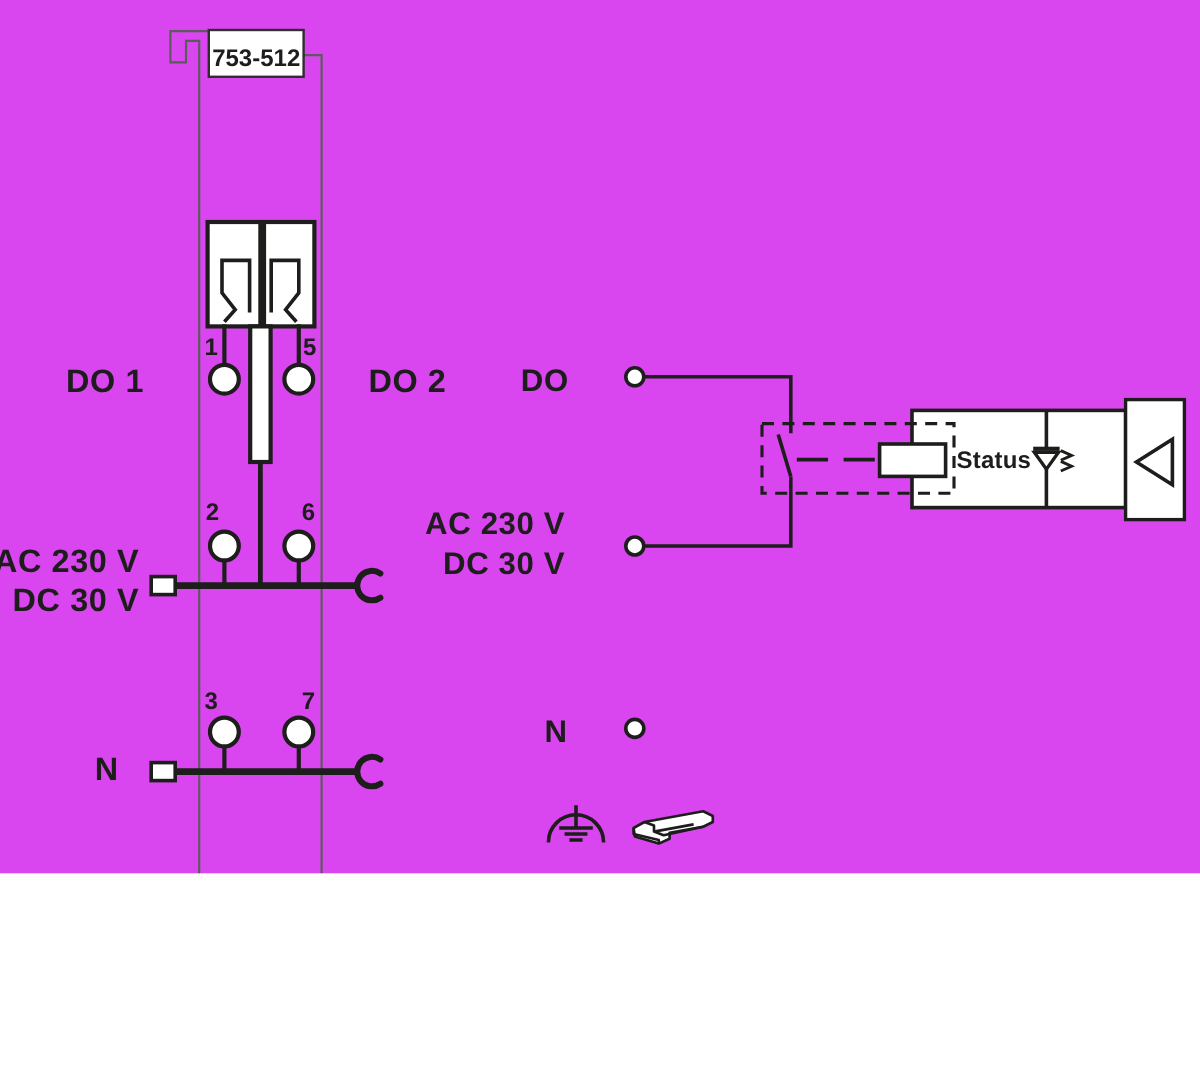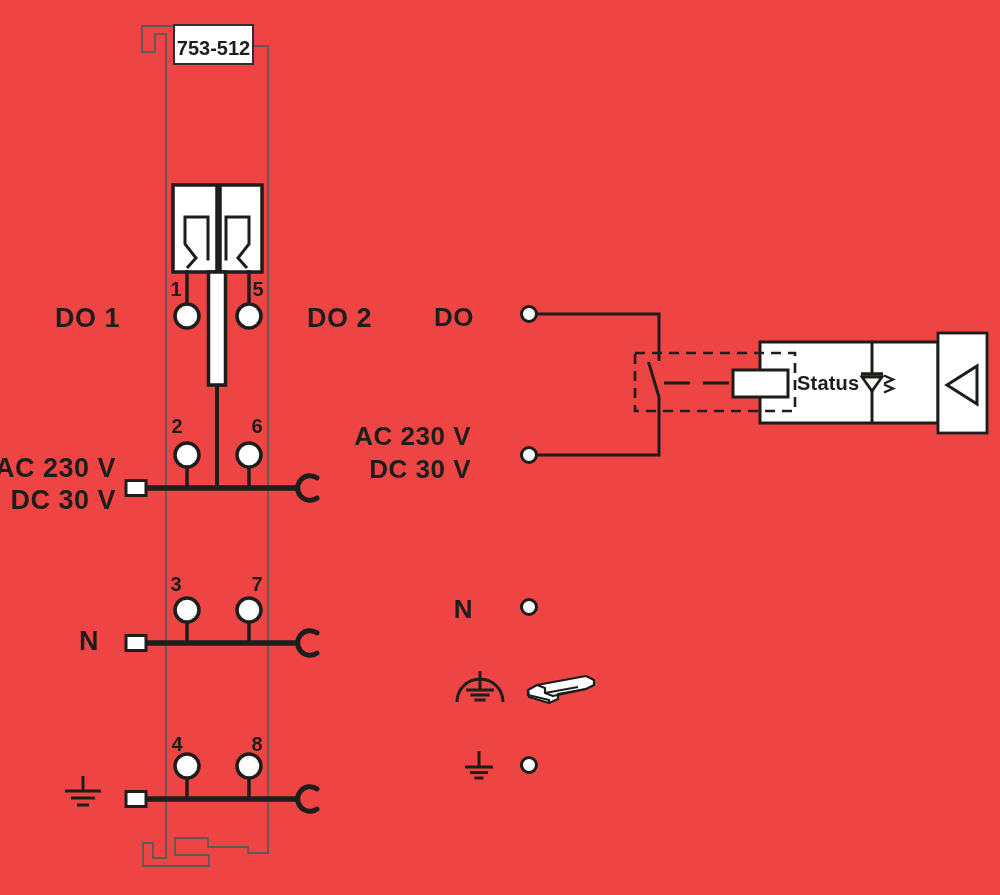--- a/index.html
+++ b/index.html
@@ -1,16 +1,16 @@
 <!DOCTYPE html>
 <html><head>
 <meta charset="utf-8">
 <style>
   html,body{margin:0;padding:0;background:#ffffff;}
-  .stage{position:relative;width:1000px;height:895px;background:#ef4444;overflow:hidden;
+  .stage{position:relative;width:1000px;height:728px;background:#d946ef;overflow:hidden;
          font-family:"Liberation Sans",sans-serif;}
   svg{display:block;}
   text{font-family:"Liberation Sans",sans-serif;font-weight:bold;fill:#1d1d1b;}
   .s27{font-size:27px;letter-spacing:.5px;}
   .s26{font-size:26px;letter-spacing:.5px;}
   .s20{font-size:20px;}
   .s21{font-size:20px;letter-spacing:0px;}
   .s19{font-size:20px;letter-spacing:.2px;}
 </style>
 </head>

